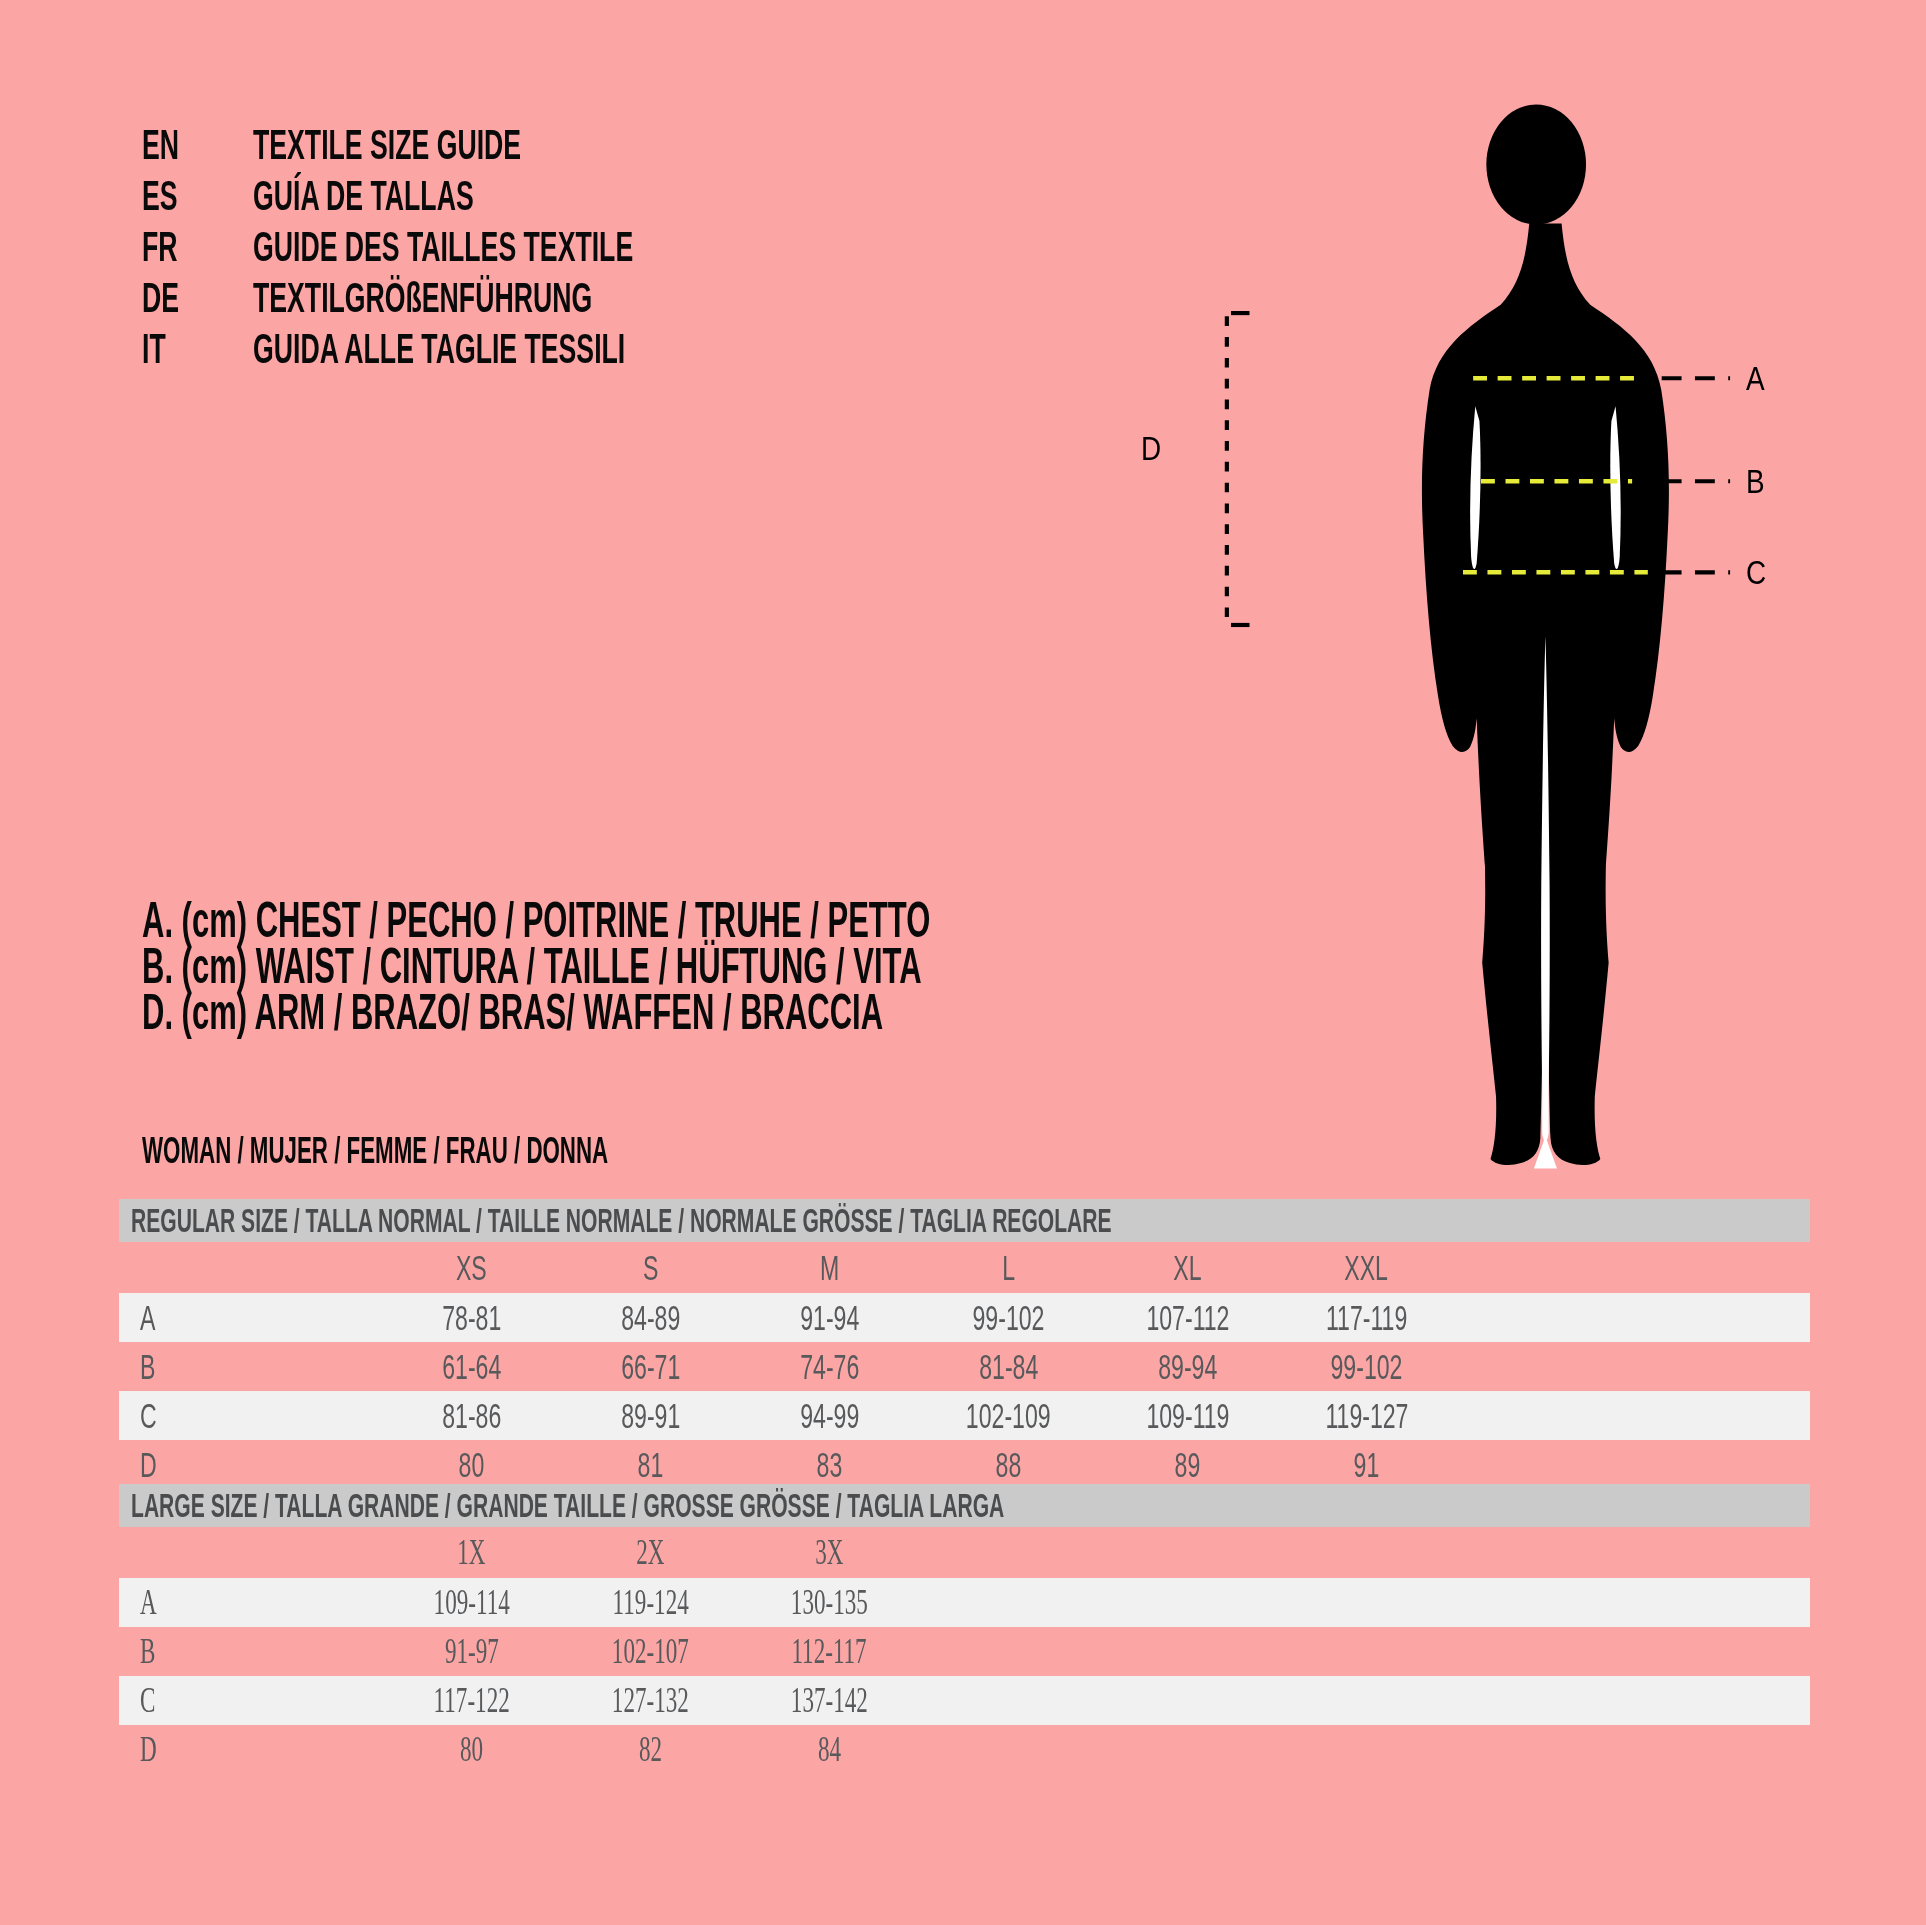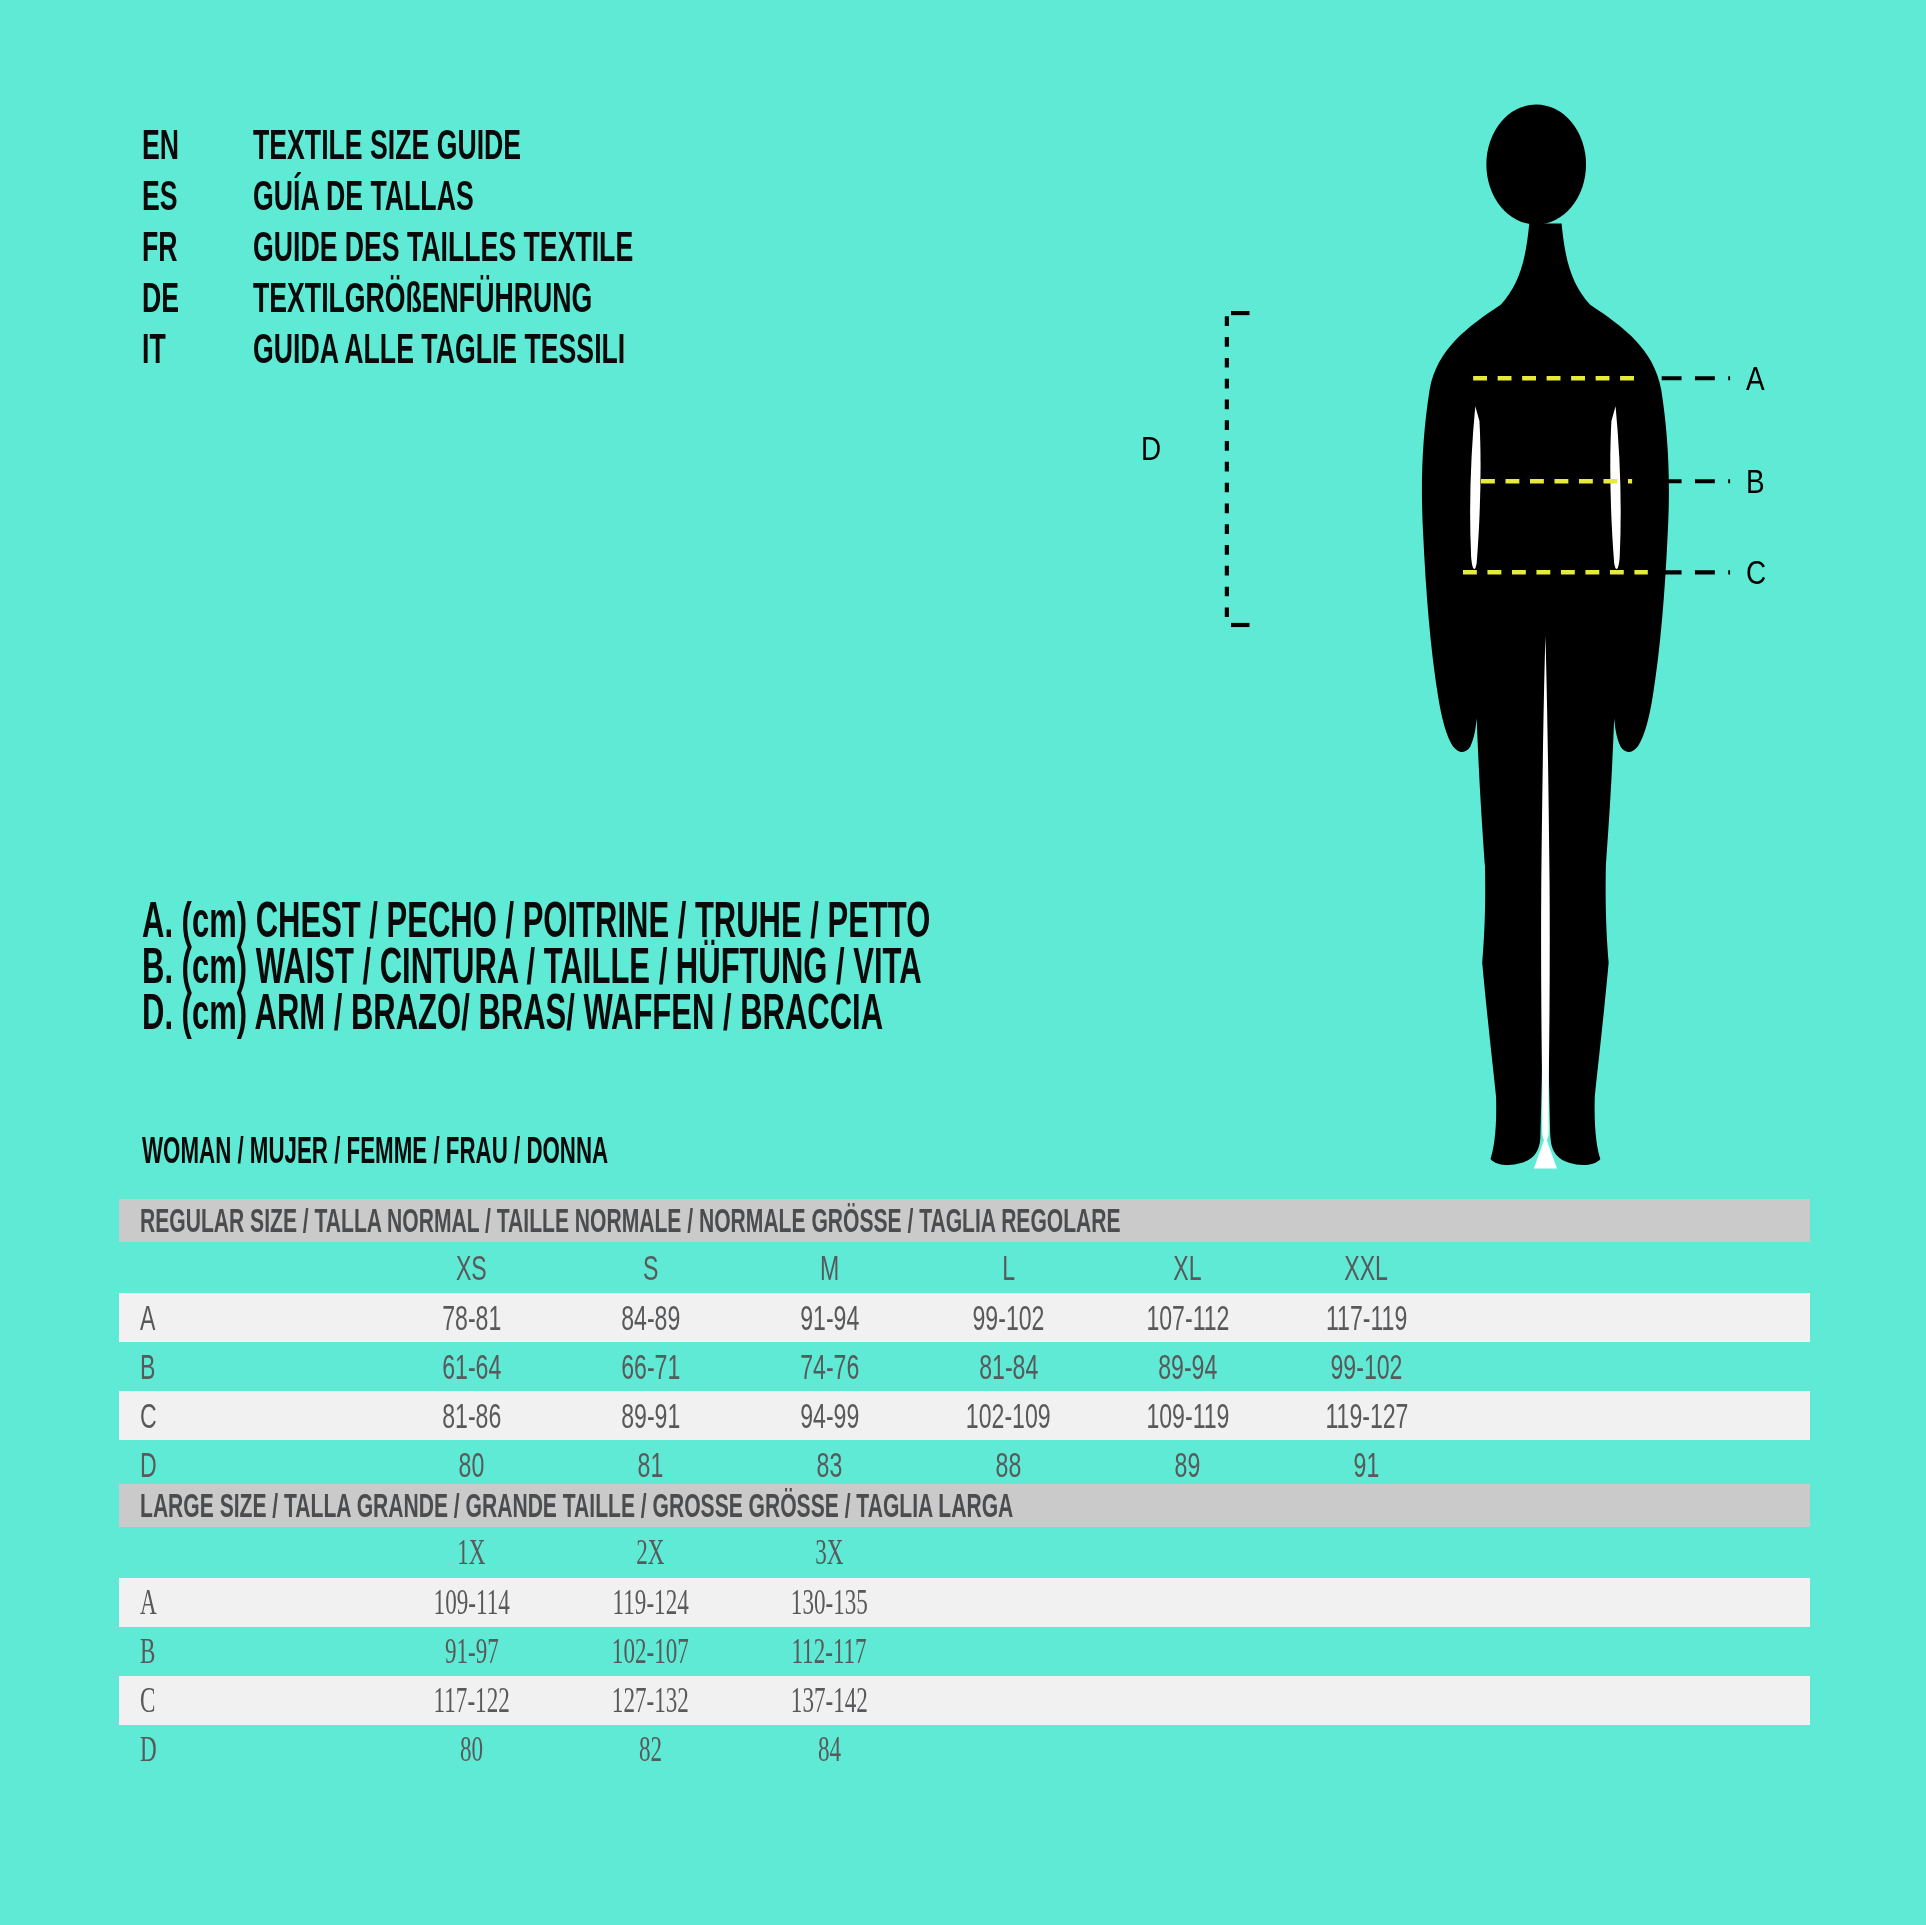--- a/index.html
+++ b/index.html
@@ -1,19 +1,19 @@
 <!DOCTYPE html>
 <html style="font-size:7.4px"><head>
 <meta charset="utf-8">
 <style>
   html,body{margin:0;padding:0;background:#fff;}
   .page{
     position:relative;
     width:1926px;height:1926px;
-    background:#5eead4;
+    background:#fca5a5;
     overflow:hidden;
     font-family:"Liberation Sans","DejaVu Sans",sans-serif;
     color:#0a0a0a;
   }
   
   .cx{display:inline-block;transform:scaleX(.62);transform-origin:0 50%;white-space:nowrap;}
   .cxc{display:inline-block;transform:scaleX(.66);transform-origin:50% 50%;white-space:nowrap;}
   .cxl{display:inline-block;transform:scaleX(.66);transform-origin:0 50%;white-space:nowrap;}
 
   
@@ -26,21 +26,21 @@
   .gender{position:absolute;left:142px;top:1128px;font-size:36px;line-height:46px;font-weight:700;}
 
   
   .fig-svg{position:absolute;left:1377px;top:99px;}
   .overlay-svg{position:absolute;left:0;top:0;pointer-events:none;}
   .diag-label{position:absolute;font-size:34px;line-height:38px;font-weight:400;color:#000;}
   .diag-label .dl{display:inline-block;transform:scaleX(.82);transform-origin:0 50%;}
 
   
   .sizetable{position:absolute;left:119px;width:1691px;}
-  .tbar{height:43px;background:#cacaca;display:flex;align-items:center;padding-left:21px;box-sizing:border-box;
+  .tbar{height:43px;background:#cacaca;display:flex;align-items:center;padding-left:12px;box-sizing:border-box;
         font-size:34px;font-weight:700;color:#4b4c4e;}
   .trow{display:grid;align-items:center;font-size:35px;font-weight:400;color:#58595b;}
   .cols6{grid-template-columns:263px 179px 179px 179px 179px 179px 179px 1fr;}
   .cols3{grid-template-columns:263px 179px 179px 179px 1fr;font-family:Liberation Serif, serif;}
   .sizesrow{height:51px;}
   .datarow{height:49px;}
   .shaded{background:#f1f1f1;}
   .cell{display:flex;justify-content:center;align-items:flex-end;min-width:0;}
   .labelcell{display:flex;justify-content:flex-start;align-items:center;padding-left:21px;box-sizing:border-box;}
 </style>

